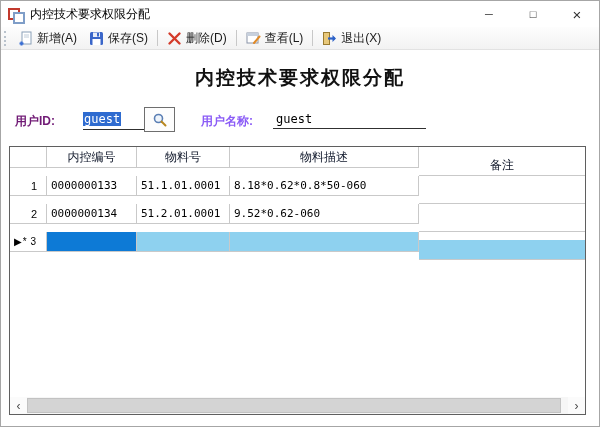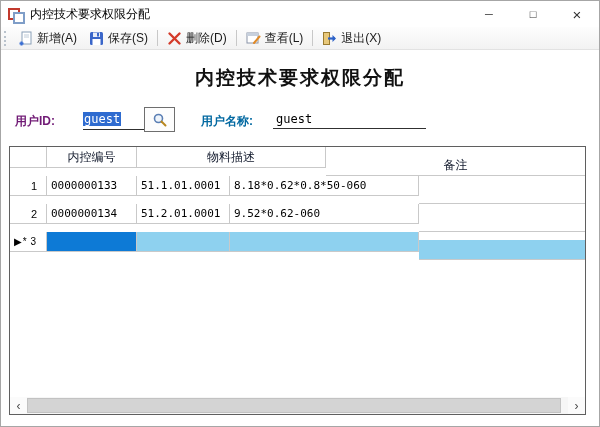--- a/index.html
+++ b/index.html
@@ -24,21 +24,21 @@
   .grip{width:2px;height:15px;margin:0 4px 0 3px;border-left:2px dotted #b9c2cc;}
   .tb-btn{display:flex;align-items:center;gap:4px;padding:0 6px;height:20px;white-space:nowrap;}
   .tb-sep{width:1px;height:16px;background:#c8c8c8;margin:0 3px;}
   .tb-ico{width:15px;height:15px;flex:0 0 auto;}
   
   .heading{position:absolute;left:0;top:64px;width:100%;text-align:center;
     font-size:19px;font-weight:bold;letter-spacing:2px;color:#111;}
   
   .lbl{position:absolute;font-size:12px;font-weight:bold;}
   .lbl-user-id{left:14px;top:112px;color:#701a75;}
-  .lbl-user-name{left:200px;top:112px;color:#0369a1;}
+  .lbl-user-name{left:200px;top:112px;color:#8b5cf6;}
   .mono{font-family:"DejaVu Sans Mono","Liberation Mono",monospace;}
   .user-id-field{position:absolute;left:82px;top:108px;width:61px;height:20px;
     border-bottom:1px solid #303030;font-size:12px;display:flex;align-items:center;}
   .sel-text{background:#2e6bd0;color:#ffffff;padding:0 1px;}
   .search-btn{position:absolute;left:143px;top:106px;width:29px;height:23px;background:#fdfdfd;
     border:1px solid #6e6e6e;display:flex;align-items:center;justify-content:center;}
   .user-name-field{position:absolute;left:272px;top:108px;width:153px;height:20px;
     border-bottom:1px solid #303030;font-size:12px;display:flex;align-items:center;padding-left:3px;box-sizing:border-box;}
   
   .grid{position:absolute;left:8px;top:145px;width:575px;height:267px;
@@ -154,20 +154,21 @@
   <span class="lbl lbl-user-name">用户名称:</span>
   <div class="user-name-field mono">
     <span>guest</span>
   </div>
 
   <div class="grid">
 
     <div class="g-row">
       <div class="g-cell g-head g-rh"></div>
       <div class="g-cell g-head c1">内控编号</div>
+      <div class="g-cell g-head c2">物料号</div>
       <div class="g-cell g-head c3">物料描述</div>
       <div class="g-cell g-head c4">备注</div>
     </div>
 
     <div class="g-row">
       <div class="g-cell g-data g-rh">1</div>
       <div class="g-cell g-data c1 mono">0000000133</div>
       <div class="g-cell g-data c2 mono">51.1.01.0001</div>
       <div class="g-cell g-data c3 mono">8.18*0.62*0.8*50-060</div>
       <div class="g-cell g-data c4 mono"></div>

